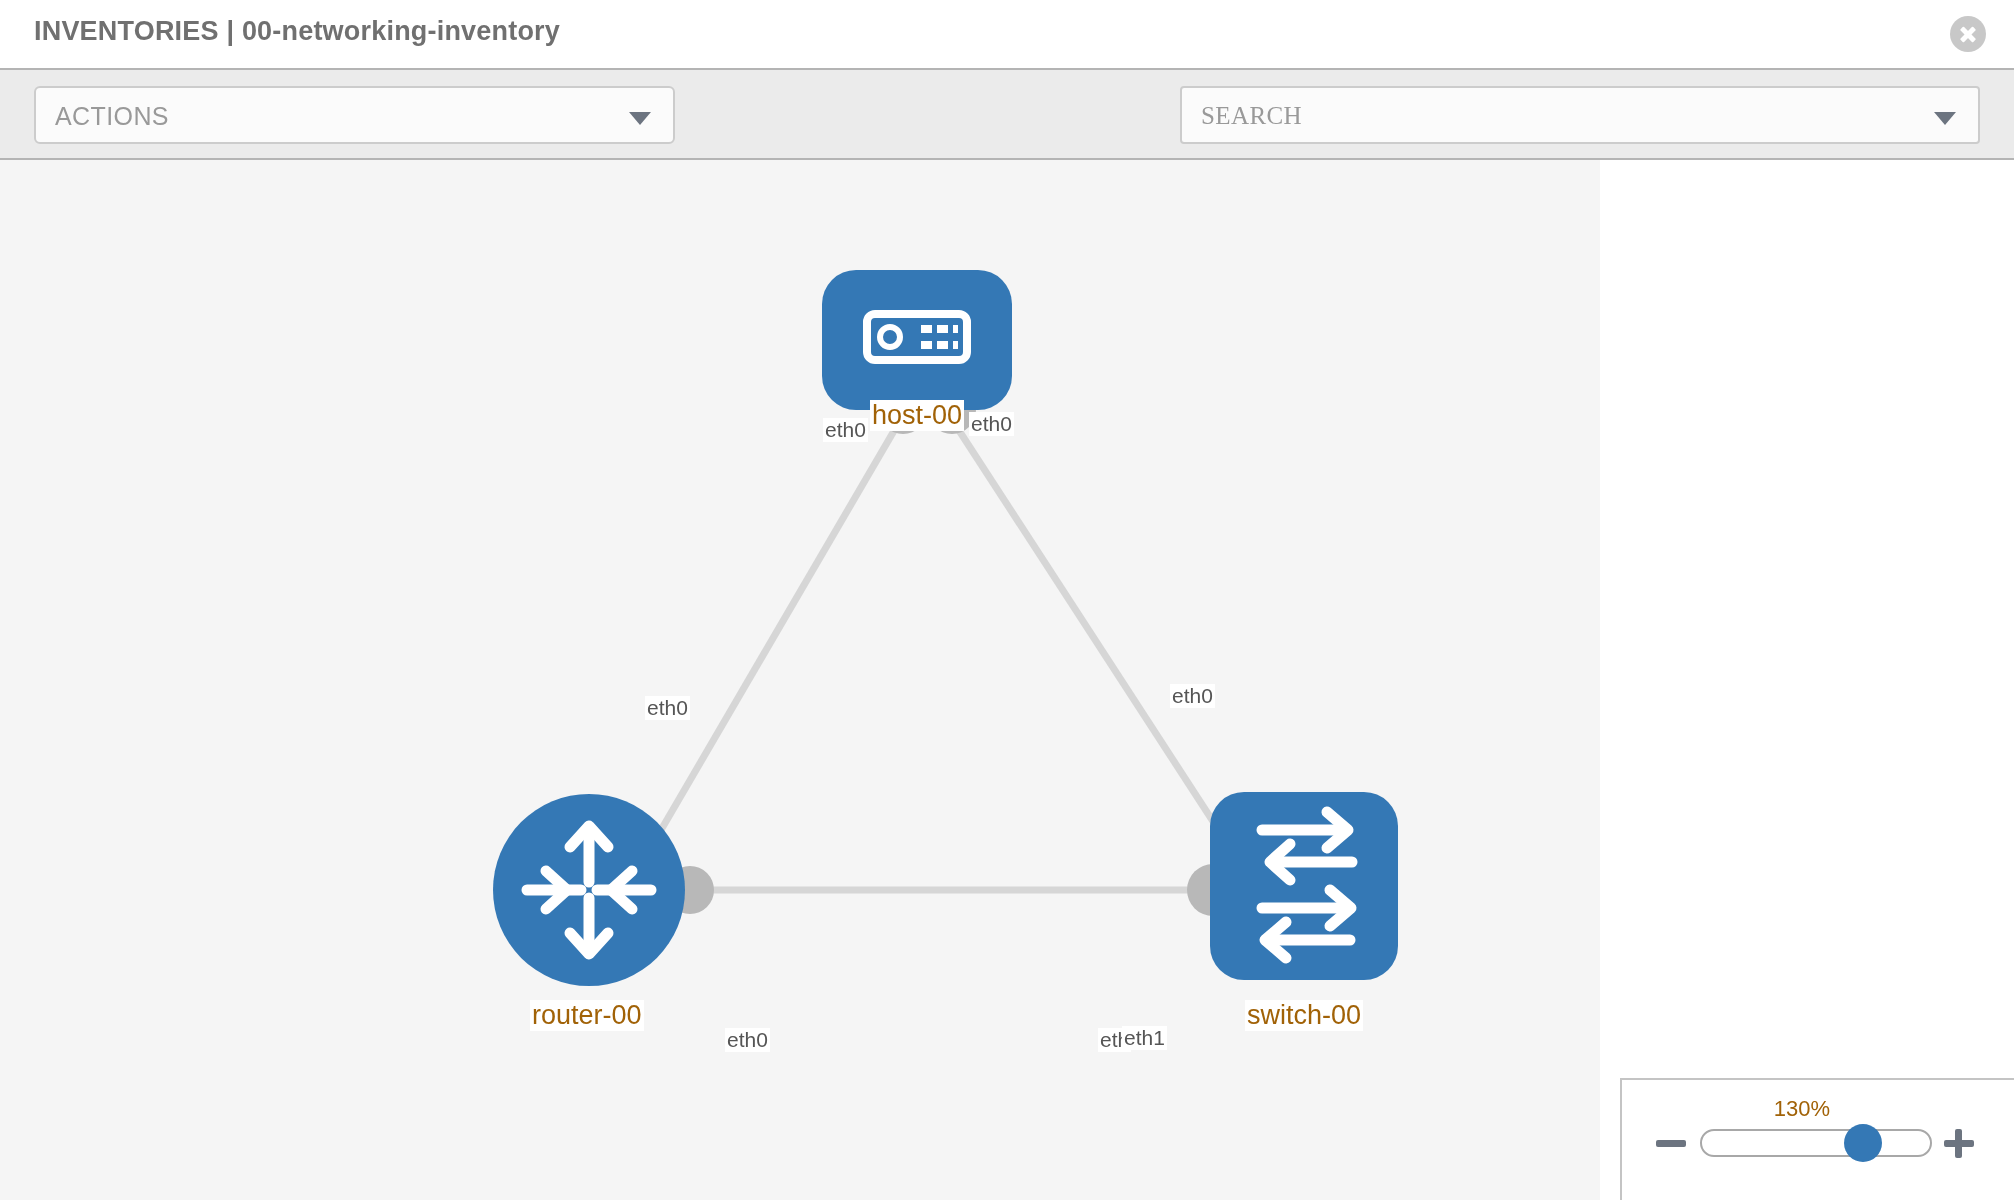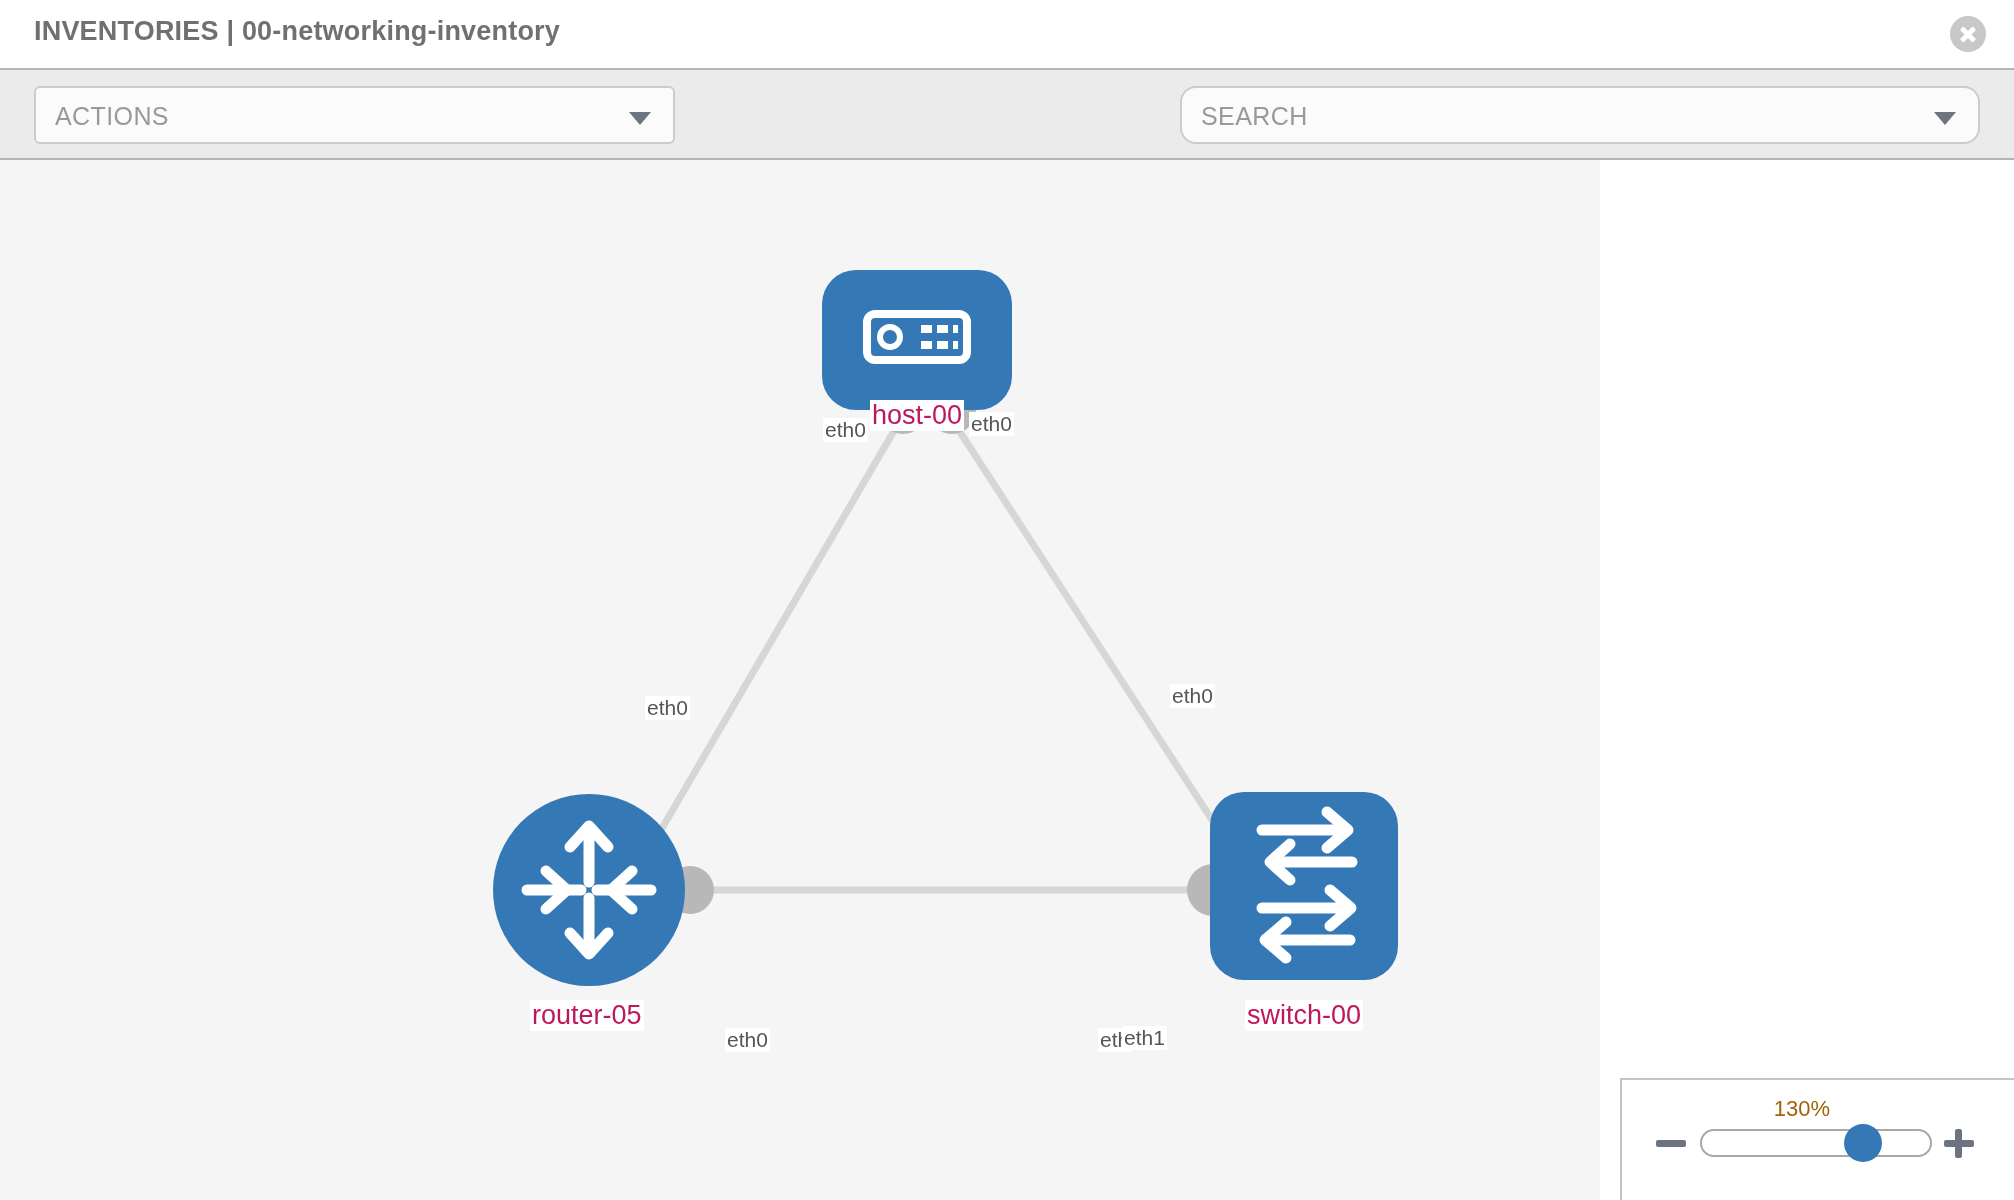--- a/index.html
+++ b/index.html
@@ -71,40 +71,41 @@
     width: 46px; height: 46px;
     cursor: pointer;
   }
   .icon-wrench { left: 1041px; }
   .icon-key    { left: 1109px; }
   .search-select {
     position: absolute; left: 1180px; top: 16px;
     width: 800px; height: 58px;
     background: #fbfbfb;
     border: 2px solid #cccccc;
-    border-radius: 16px;
+    border-radius: 4px;
     cursor: text;
+    font-family: Liberation Serif, serif;
   }
   .search-select .label {
     position: absolute; left: 19px; top: 14px;
     font-size: 25px; color: #999999;
     letter-spacing: 0.4px;
   }
 
   
   .canvas {
     position: absolute; left: 0; top: 160px;
     width: 1600px; height: 1040px;
     background: #f5f5f5;
     overflow: hidden;
   }
   .topo-svg { position: absolute; left: 0; top: 0; }
   .node-label {
     position: absolute;
-    font-size: 27px; color: #be185d;
+    font-size: 27px; color: #a16207;
     background: #ffffff;
     white-space: nowrap;
     padding: 0 2px;
   }
   .edge-label {
     position: absolute;
     font-size: 21px; color: #555555;
     background: #ffffff;
     white-space: nowrap;
     padding: 0 2px;
@@ -253,21 +254,21 @@
   <div class="node-label" style="left:870px;  top:240px;">host-00</div>
   <div class="edge-label" style="left:969px;  top:252px;">eth0</div>
 
   <div class="edge-label" style="left:645px;  top:536px;">eth0</div>
   <div class="edge-label" style="left:1170px; top:524px;">eth0</div>
 
   <div class="edge-label" style="left:725px;  top:868px;">eth0</div>
   <div class="edge-label" style="left:1098px; top:868px;">eth</div>
   <div class="edge-label" style="left:1122px; top:866px;">eth1</div>
 
-  <div class="node-label" style="left:530px;  top:840px;">router-05</div>
+  <div class="node-label" style="left:530px;  top:840px;">router-00</div>
   <div class="node-label" style="left:1245px; top:840px;">switch-00</div>
 </div>
 
 <div class="zoom-panel">
   <div class="zoom-pct">130%</div>
   <div class="zoom-minus"></div>
   <div class="zoom-track"></div>
   <div class="zoom-thumb"></div>
   <div class="zoom-plus"></div>
 </div>

